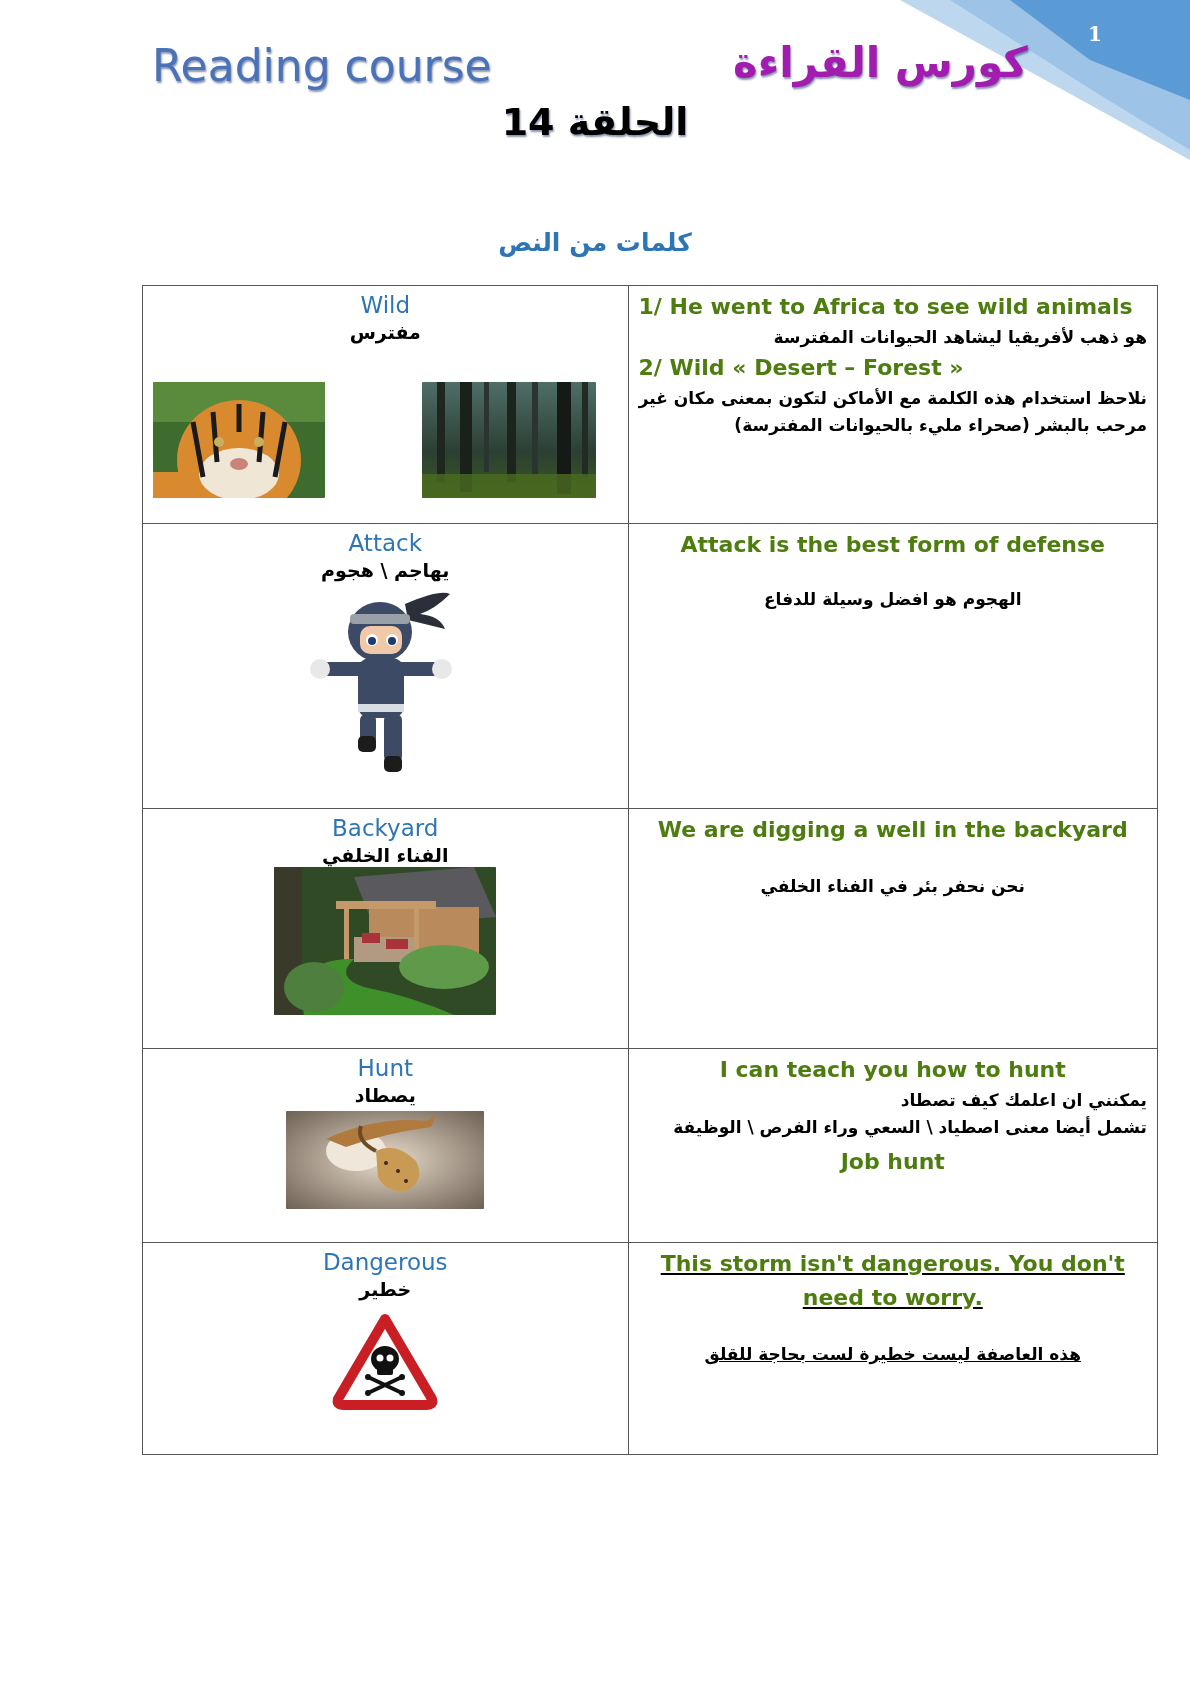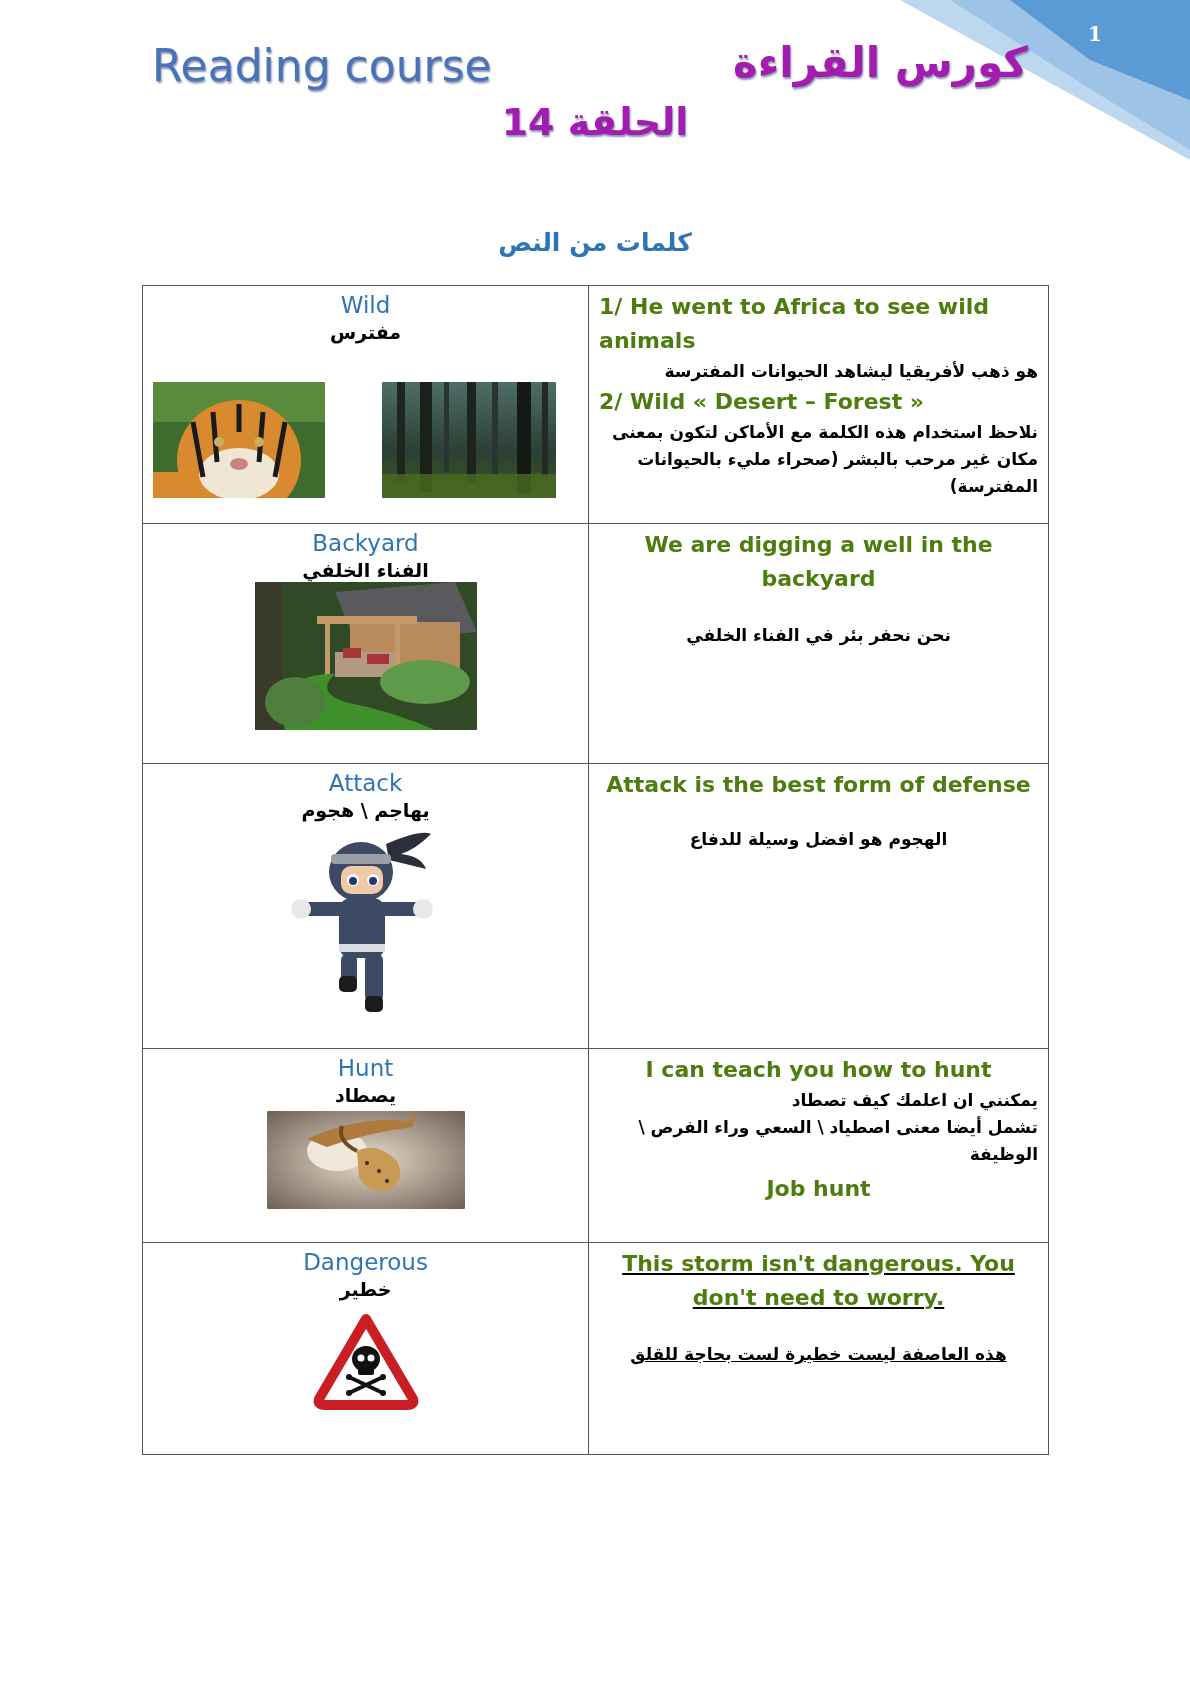--- a/index.html
+++ b/index.html
@@ -8,25 +8,25 @@
   .corner { position:absolute; right:0; top:0; width:300px; height:160px; }
   .page-num { position:absolute; right:88px; top:22px; color:#ffffff; font-weight:bold; font-size:20px;
               font-family:"DejaVu Serif", serif; }
   .title-en { position:absolute; left:152px; top:40px; font-size:44px; color:#4a72b8;
               font-family:"DejaVu Sans", sans-serif; letter-spacing:0px;
               text-shadow:1px 2px 2px rgba(40,60,110,0.55); }
   .title-ar { position:absolute; left:733px; top:38px; font-size:42px; color:#a21caf; font-weight:bold;
               direction:rtl; font-family:"DejaVu Sans", sans-serif;
               text-shadow:1px 2px 2px rgba(40,60,110,0.55); }
   .episode { position:absolute; left:0; width:1190px; top:100px; text-align:center; font-size:38px;
-             color:#a21caf; font-weight:bold; direction:rtl; font-family:"DejaVu Sans", sans-serif;
+             color:#000000; font-weight:bold; direction:rtl; font-family:"DejaVu Sans", sans-serif;
              text-shadow:1px 2px 2px rgba(40,60,110,0.55); }
   .section-title { position:absolute; left:0; width:1190px; top:228px; text-align:center; font-size:25px;
                    color:#2e75b6; font-weight:bold; direction:rtl; font-family:"DejaVu Sans", sans-serif; }
-  table.vocab { position:absolute; left:142px; top:285px; width:907px; border-collapse:collapse; }
+  table.vocab { position:absolute; left:142px; top:285px; width:1016px; border-collapse:collapse; }
   table.vocab td { border:1.5px solid #555555; vertical-align:top; padding:0; }
   td.word-cell { width:452px; text-align:center; }
   td.ex-cell { width:453px; }
   .word-en { color:#2e75b6; font-size:23px; font-family:"DejaVu Sans", sans-serif; margin-top:4px; line-height:30px; }
   .word-ar { color:#000; font-size:19px; font-weight:bold; direction:rtl; line-height:24px; font-family:"DejaVu Sans", sans-serif; }
   .ex-en { color:#4d7c0f; font-size:22px; font-family:"DejaVu Sans", sans-serif; line-height:34px; font-weight:bold; }
   .ex-ar { color:#000; font-size:17px; font-weight:bold; direction:rtl; line-height:27px; font-family:"DejaVu Sans", sans-serif; }
   .pic { display:inline-block; border-radius:1px; }
   .watermark { position:absolute; left:0; width:1190px; top:1585px; text-align:center; color:#d7d7d7; }
   .wm-ar { font-size:46px; font-weight:bold; direction:rtl; line-height:50px; font-family:"DejaVu Sans", sans-serif; }
@@ -88,46 +88,20 @@
       </div>
     </td>
     <td class="ex-cell" style="padding:4px 10px 0 10px;">
       <div class="ex-en">1/ He went to Africa to see wild animals</div>
       <div class="ex-ar">هو ذهب لأفريقيا ليشاهد الحيوانات المفترسة</div>
       <div class="ex-en">2/ Wild « Desert – Forest »</div>
       <div class="ex-ar">نلاحظ استخدام هذه الكلمة مع الأماكن لتكون بمعنى مكان غير مرحب بالبشر (صحراء مليء بالحيوانات المفترسة)</div>
     </td>
   </tr>
 
-  <tr style="height:240px;">
-    <td class="word-cell">
-      <div class="word-en">Backyard</div>
-      <div class="word-ar">الفناء الخلفي</div>
-      <svg class="pic" width="222" height="148" viewBox="0 0 222 148">
-        <rect width="222" height="148" fill="#2f4a25"></rect>
-        <polygon points="80,10 200,0 222,50 100,60" fill="#5a5a5e"></polygon>
-        <rect x="95" y="40" width="110" height="50" fill="#b88a5c"></rect>
-        <rect x="62" y="34" width="100" height="8" fill="#c59a6a"></rect>
-        <rect x="70" y="40" width="5" height="55" fill="#c59a6a"></rect>
-            <rect x="140" y="40" width="5" height="55" fill="#c59a6a"></rect>
-        <rect x="80" y="70" width="60" height="25" fill="#b29982"></rect>
-        <rect x="88" y="66" width="18" height="10" fill="#a8343a"></rect>
-            <rect x="112" y="72" width="22" height="10" fill="#a8343a"></rect>
-        <path d="M30 148 Q20 90 80 92 Q60 110 90 120 Q140 130 180 148 Z" fill="#3f8f2a"></path>
-        <ellipse cx="170" cy="100" rx="45" ry="22" fill="#5f9a4a"></ellipse>
-        <rect x="0" y="0" width="28" height="148" fill="#3a3a2a"></rect>
-        <ellipse cx="40" cy="120" rx="30" ry="25" fill="#4e7f3e"></ellipse>
-      </svg>
-    </td>
-    <td class="ex-cell" style="padding:4px 14px 0 14px; text-align:center;">
-      <div class="ex-en">We are digging a well in the backyard</div>
-      <div class="ex-ar" style="margin-top:26px;">نحن نحفر بئر في الفناء الخلفي</div>
-    </td>
-  </tr>
-
   <tr style="height:285px;">
     <td class="word-cell">
       <div class="word-en">Attack</div>
       <div class="word-ar">يهاجم \ هجوم</div>
       <svg width="170" height="190" viewBox="0 0 170 190" style="margin-top:2px;">
         <path d="M105 20 Q140 5 150 10 Q135 25 120 30 Q140 32 145 45 Q125 40 108 36 Z" fill="#2b2f3a"></path>
         <ellipse cx="80" cy="48" rx="32" ry="30" fill="#3c4a66"></ellipse>
         <rect x="50" y="30" width="60" height="10" rx="4" fill="#9aa0a8"></rect>
         <rect x="60" y="42" width="42" height="28" rx="10" fill="#f0c9a8"></rect>
         <circle cx="72" cy="56" r="6" fill="#fff"></circle>
@@ -144,20 +118,46 @@
         <rect x="58" y="152" width="18" height="16" rx="5" fill="#1c1c1c"></rect>
         <rect x="84" y="172" width="18" height="16" rx="5" fill="#1c1c1c"></rect>
       </svg>
     </td>
     <td class="ex-cell" style="padding:4px 10px 0 10px; text-align:center;">
       <div class="ex-en">Attack is the best form of defense</div>
       <div class="ex-ar" style="margin-top:24px;">الهجوم هو افضل وسيلة للدفاع</div>
     </td>
   </tr>
 
+  <tr style="height:240px;">
+    <td class="word-cell">
+      <div class="word-en">Backyard</div>
+      <div class="word-ar">الفناء الخلفي</div>
+      <svg class="pic" width="222" height="148" viewBox="0 0 222 148">
+        <rect width="222" height="148" fill="#2f4a25"></rect>
+        <polygon points="80,10 200,0 222,50 100,60" fill="#5a5a5e"></polygon>
+        <rect x="95" y="40" width="110" height="50" fill="#b88a5c"></rect>
+        <rect x="62" y="34" width="100" height="8" fill="#c59a6a"></rect>
+        <rect x="70" y="40" width="5" height="55" fill="#c59a6a"></rect>
+            <rect x="140" y="40" width="5" height="55" fill="#c59a6a"></rect>
+        <rect x="80" y="70" width="60" height="25" fill="#b29982"></rect>
+        <rect x="88" y="66" width="18" height="10" fill="#a8343a"></rect>
+            <rect x="112" y="72" width="22" height="10" fill="#a8343a"></rect>
+        <path d="M30 148 Q20 90 80 92 Q60 110 90 120 Q140 130 180 148 Z" fill="#3f8f2a"></path>
+        <ellipse cx="170" cy="100" rx="45" ry="22" fill="#5f9a4a"></ellipse>
+        <rect x="0" y="0" width="28" height="148" fill="#3a3a2a"></rect>
+        <ellipse cx="40" cy="120" rx="30" ry="25" fill="#4e7f3e"></ellipse>
+      </svg>
+    </td>
+    <td class="ex-cell" style="padding:4px 14px 0 14px; text-align:center;">
+      <div class="ex-en">We are digging a well in the backyard</div>
+      <div class="ex-ar" style="margin-top:26px;">نحن نحفر بئر في الفناء الخلفي</div>
+    </td>
+  </tr>
+
   <tr style="height:194px;">
     <td class="word-cell">
       <div class="word-en">Hunt</div>
       <div class="word-ar">يصطاد</div>
       <svg class="pic" width="198" height="98" viewBox="0 0 198 98" style="margin-top:4px;">
         <defs>
           <radialGradient id="dust" cx="0.5" cy="0.5" r="0.7">
             <stop offset="0" stop-color="#e8dccb"></stop>
                 <stop offset="1" stop-color="#6e6155"></stop>
           </radialGradient>

